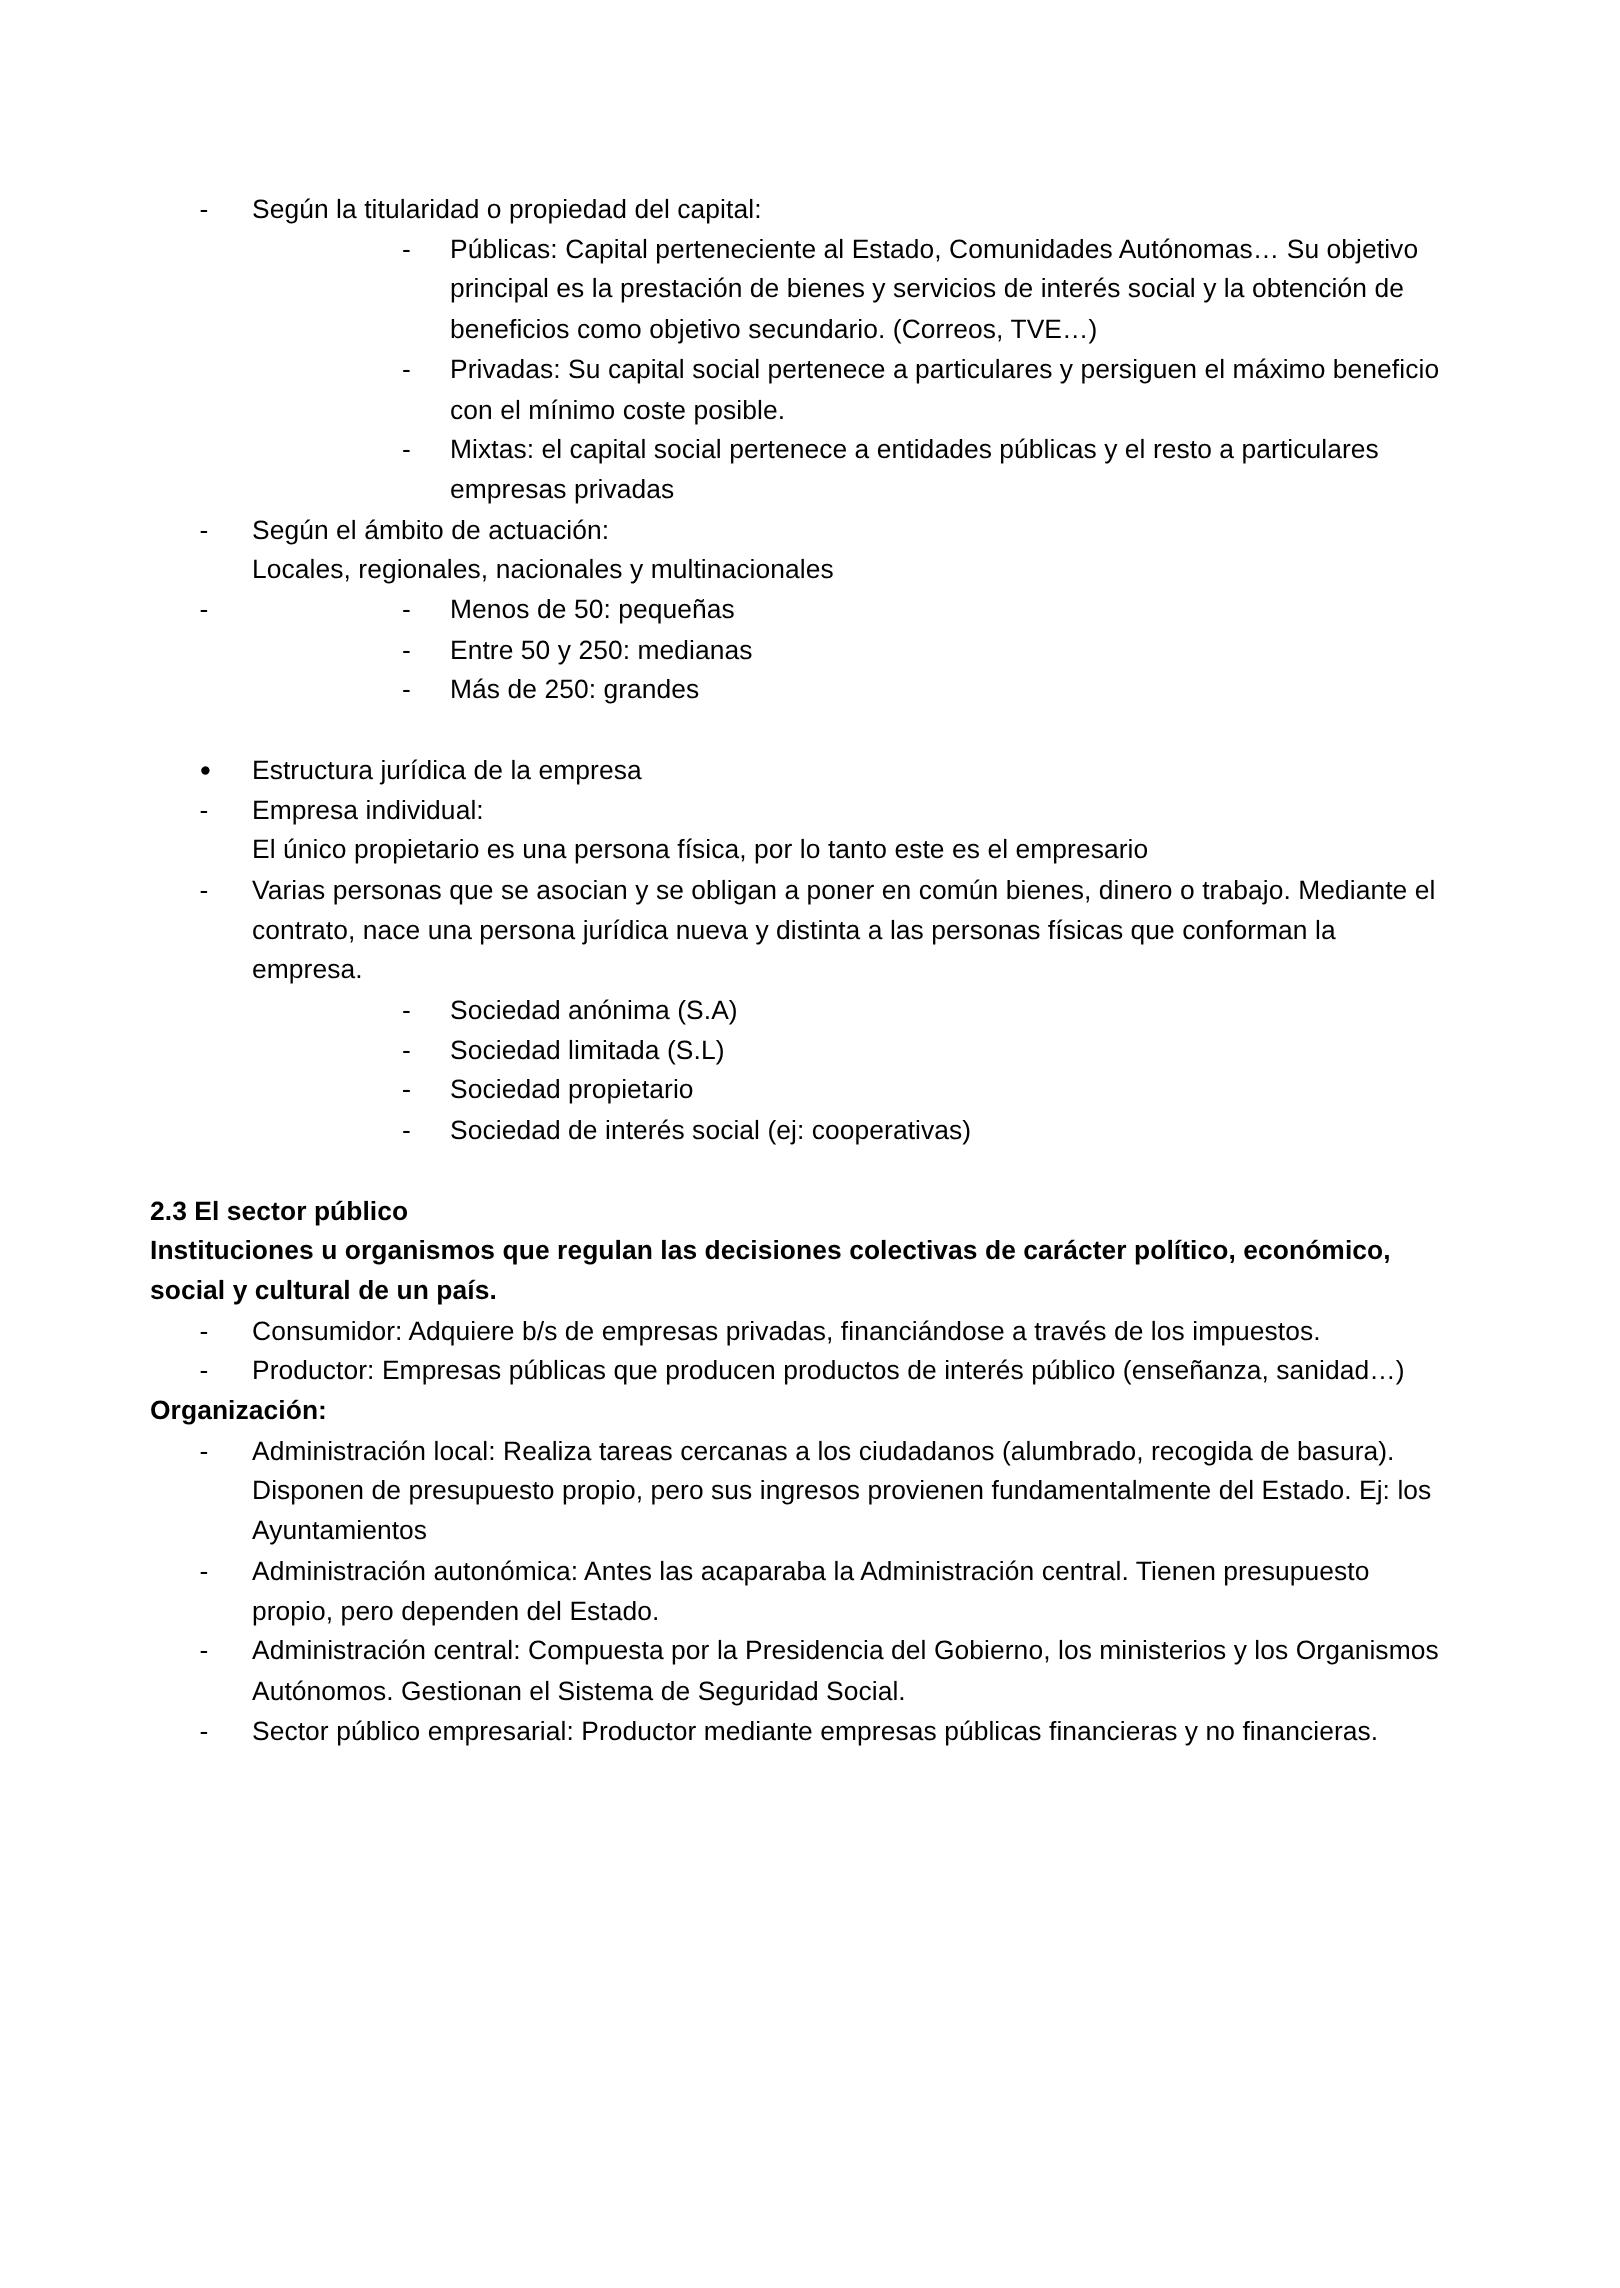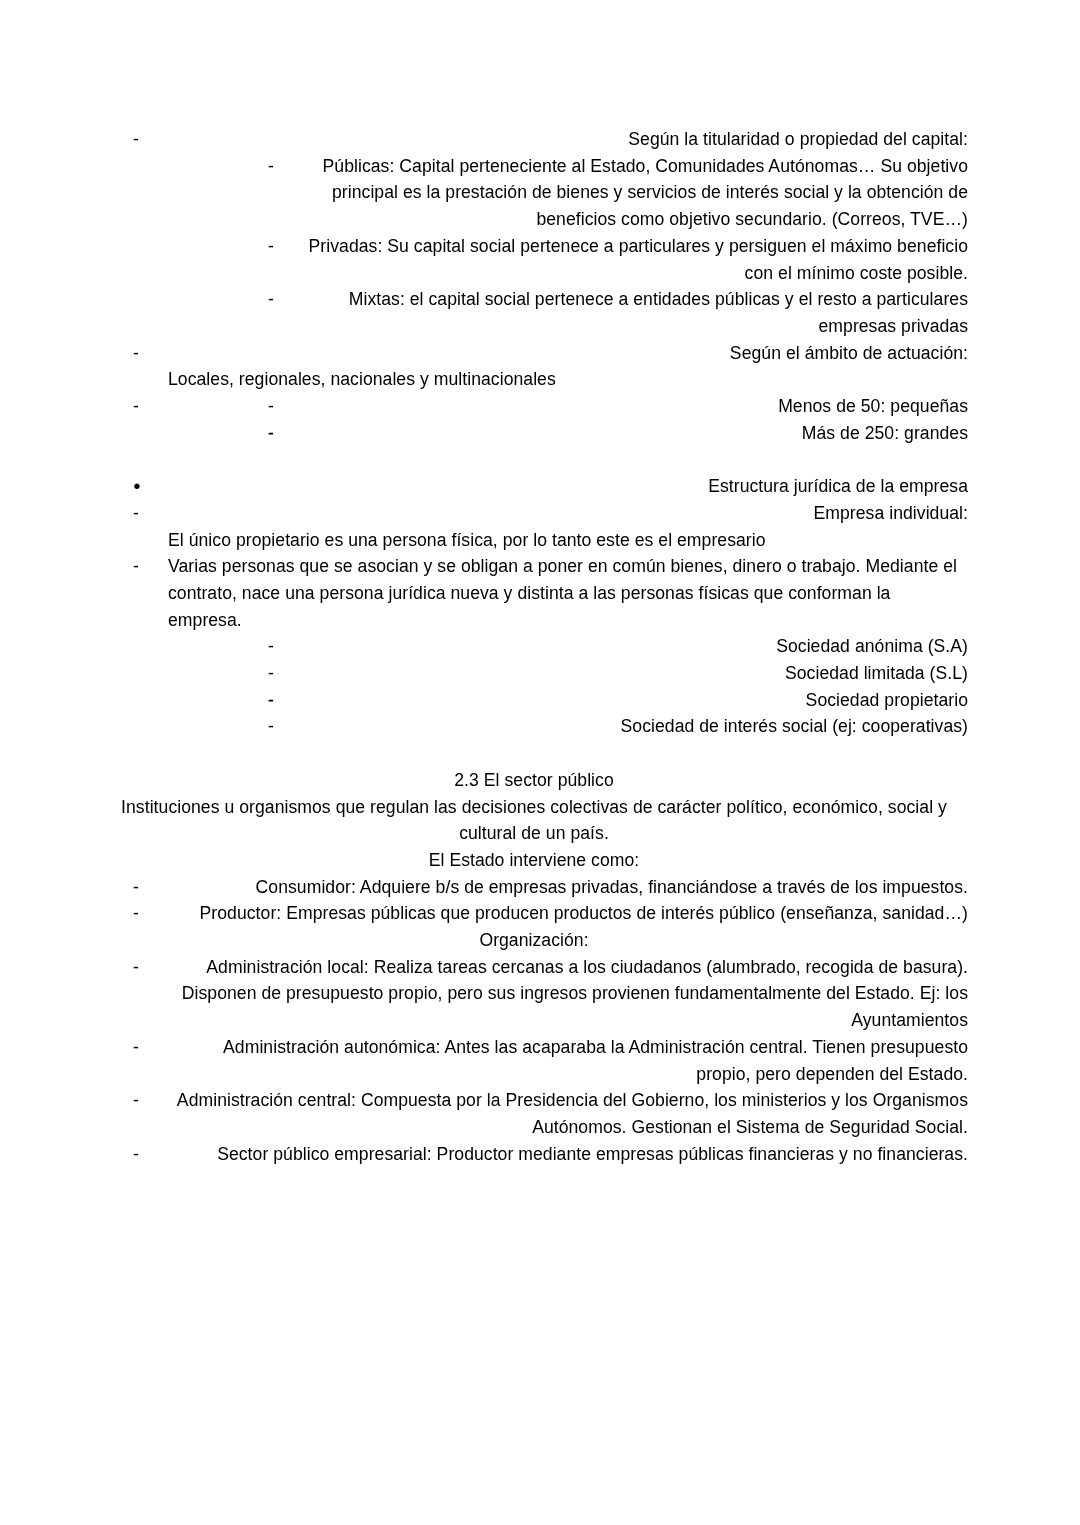--- a/index.html
+++ b/index.html
@@ -72,30 +72,31 @@
     font-size: 17.6px;
     line-height: 26.7px;
     color: #000;
     user-select: none;
   }
   .marker.dot {
     font-size: 13px;
   }
   .text {
     display: block;
-    text-align: right;
+    text-align: left;
   }
   
   .cont {
     display: block;
   }
   p.para {
     margin: 0;
     padding: 0;
-    text-align: center;
+    text-align: left;
+    font-weight: bold;
   }
   .gap-block {
     height: 26.7px;
   }
 </style>
 </head>
 <body>
 
 <div class="page">
   <div class="doc-body">
@@ -130,20 +131,21 @@
       <li class="item">
         <span class="marker">-</span>
 
         <ul class="lvl lvl2">
           <li class="item">
             <span class="marker">-</span>
             <span class="text">Menos de 50: pequeñas</span>
           </li>
           <li class="item">
             <span class="marker">-</span>
+            <span class="text">Entre 50 y 250: medianas</span>
           </li>
           <li class="item">
             <span class="marker">-</span>
             <span class="text">Más de 250: grandes</span>
           </li>
         </ul>
       </li>
     </ul>
 
     <div class="gap-block"></div>
@@ -185,21 +187,20 @@
             <span class="text">Sociedad de interés social (ej: cooperativas)</span>
           </li>
         </ul>
       </li>
     </ul>
 
     <div class="gap-block"></div>
 
     <p class="para">2.3 El sector público</p>
     <p class="para">Instituciones u organismos que regulan las decisiones colectivas de carácter político, económico, social y cultural de un país.</p>
-    <p class="para">El Estado interviene como:</p>
 
     <ul class="lvl lvl1">
       <li class="item">
         <span class="marker">-</span>
         <span class="text">Consumidor: Adquiere b/s de empresas privadas, financiándose a través de los impuestos.</span>
       </li>
       <li class="item">
         <span class="marker">-</span>
         <span class="text">Productor: Empresas públicas que producen productos de interés público (enseñanza, sanidad…)</span>
       </li>

